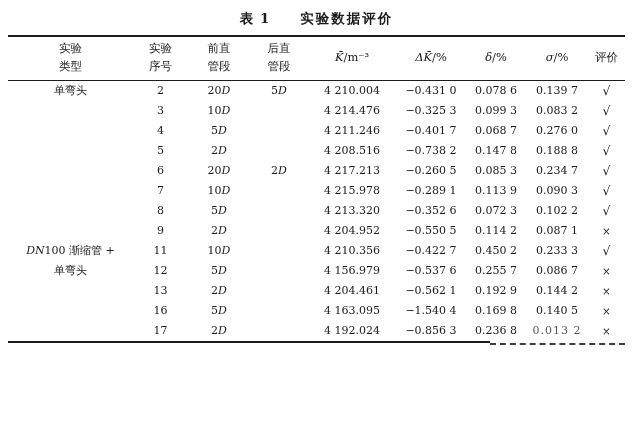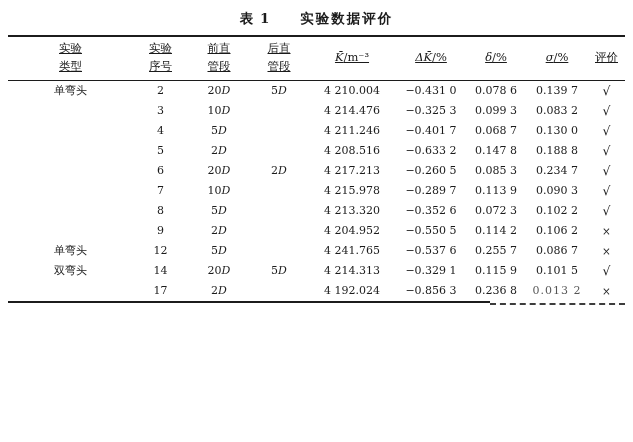--- a/index.html
+++ b/index.html
@@ -16,21 +16,21 @@
     letter-spacing:2px;
     padding:4px 0 7px 0;
   }
   .caption .cap-label{margin-right:30px;letter-spacing:1px;}
   table{
     width:617px;
     table-layout:fixed;
     border-collapse:collapse;
     border-top:2.5px solid #1c1c1c;
   }
-  thead tr{border-bottom:1.5px solid #1c1c1c;text-decoration:underline;}
+  thead tr{border-bottom:1.5px solid #1c1c1c;}
   th{
     font-weight:normal;
     font-size:11.5px;
     line-height:1.55;
     padding:3px 0 4px 0;
     text-align:center;
     vertical-align:middle;
     white-space:nowrap;
   }
   td{
@@ -110,30 +110,30 @@
           <td class="mark pass">√</td>
         </tr>
         <tr>
           <td></td>
           <td>4</td>
           <td>5<i>D</i></td>
           <td></td>
           <td>4 211.246</td>
           <td>−0.401 7</td>
           <td>0.068 7</td>
-          <td>0.130 0</td>
+          <td>0.276 0</td>
           <td class="mark pass">√</td>
         </tr>
         <tr>
           <td></td>
           <td>5</td>
           <td>2<i>D</i></td>
           <td></td>
           <td>4 208.516</td>
-          <td>−0.633 2</td>
+          <td>−0.738 2</td>
           <td>0.147 8</td>
           <td>0.188 8</td>
           <td class="mark pass">√</td>
         </tr>
         <tr>
           <td></td>
           <td>6</td>
           <td>20<i>D</i></td>
           <td>2<i>D</i></td>
           <td>4 217.213</td>
@@ -141,21 +141,21 @@
           <td>0.085 3</td>
           <td>0.234 7</td>
           <td class="mark pass">√</td>
         </tr>
         <tr>
           <td></td>
           <td>7</td>
           <td>10<i>D</i></td>
           <td></td>
           <td>4 215.978</td>
-          <td>−0.289 7</td>
+          <td>−0.289 1</td>
           <td>0.113 9</td>
           <td>0.090 3</td>
           <td class="mark pass">√</td>
         </tr>
         <tr>
           <td></td>
           <td>8</td>
           <td>5<i>D</i></td>
           <td></td>
           <td>4 213.320</td>
@@ -165,44 +165,66 @@
           <td class="mark pass">√</td>
         </tr>
         <tr>
           <td></td>
           <td>9</td>
           <td>2<i>D</i></td>
           <td></td>
           <td>4 204.952</td>
           <td>−0.550 5</td>
           <td>0.114 2</td>
-          <td>0.106 2</td>
-          <td class="mark fail">×</td>
+          <td>0.087 1</td>
+          <td class="mark fail">×</td>
+        </tr>
+        <tr>
+          <td><i>DN</i>100 渐缩管 +</td>
+          <td>11</td>
+          <td>10<i>D</i></td>
+          <td></td>
+          <td>4 210.356</td>
+          <td>−0.422 7</td>
+          <td>0.450 2</td>
+          <td>0.233 3</td>
+          <td class="mark pass">√</td>
         </tr>
         <tr>
           <td>单弯头</td>
           <td>12</td>
           <td>5<i>D</i></td>
           <td></td>
-          <td>4 241.765</td>
+          <td>4 156.979</td>
           <td>−0.537 6</td>
           <td>0.255 7</td>
           <td>0.086 7</td>
           <td class="mark fail">×</td>
         </tr>
         <tr>
-          <td>双弯头</td>
-          <td>14</td>
-          <td>20<i>D</i></td>
-          <td>5<i>D</i></td>
-          <td>4 214.313</td>
-          <td>−0.329 1</td>
-          <td>0.115 9</td>
-          <td>0.101 5</td>
-          <td class="mark pass">√</td>
+          <td></td>
+          <td>13</td>
+          <td>2<i>D</i></td>
+          <td></td>
+          <td>4 204.461</td>
+          <td>−0.562 1</td>
+          <td>0.192 9</td>
+          <td>0.144 2</td>
+          <td class="mark fail">×</td>
+        </tr>
+        <tr>
+          <td></td>
+          <td>16</td>
+          <td>5<i>D</i></td>
+          <td></td>
+          <td>4 163.095</td>
+          <td>−1.540 4</td>
+          <td>0.169 8</td>
+          <td>0.140 5</td>
+          <td class="mark fail">×</td>
         </tr>
         <tr>
           <td></td>
           <td>17</td>
           <td>2<i>D</i></td>
           <td></td>
           <td>4 192.024</td>
           <td>−0.856 3</td>
           <td>0.236 8</td>
           <td>0.013 2</td>

